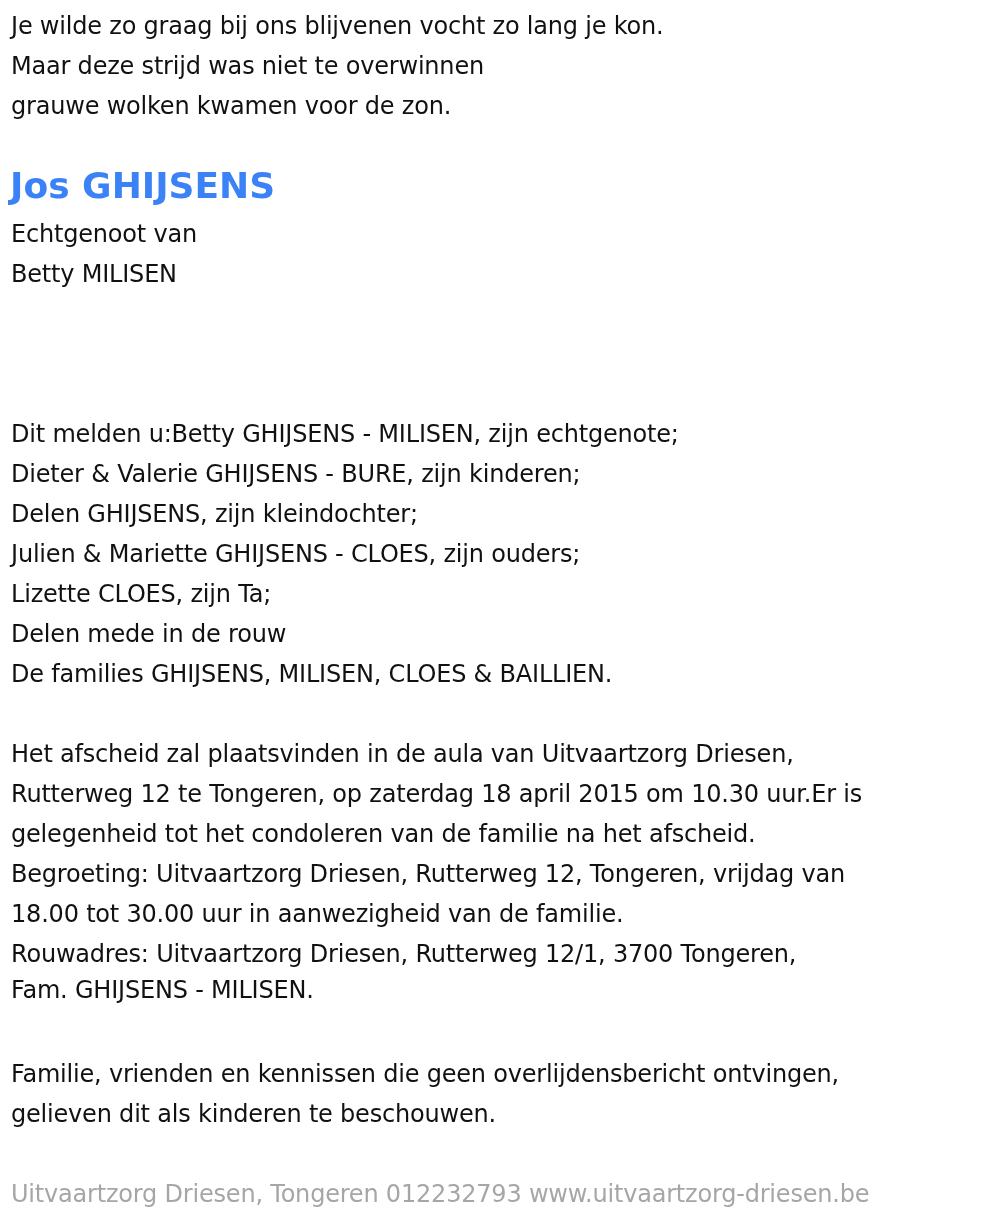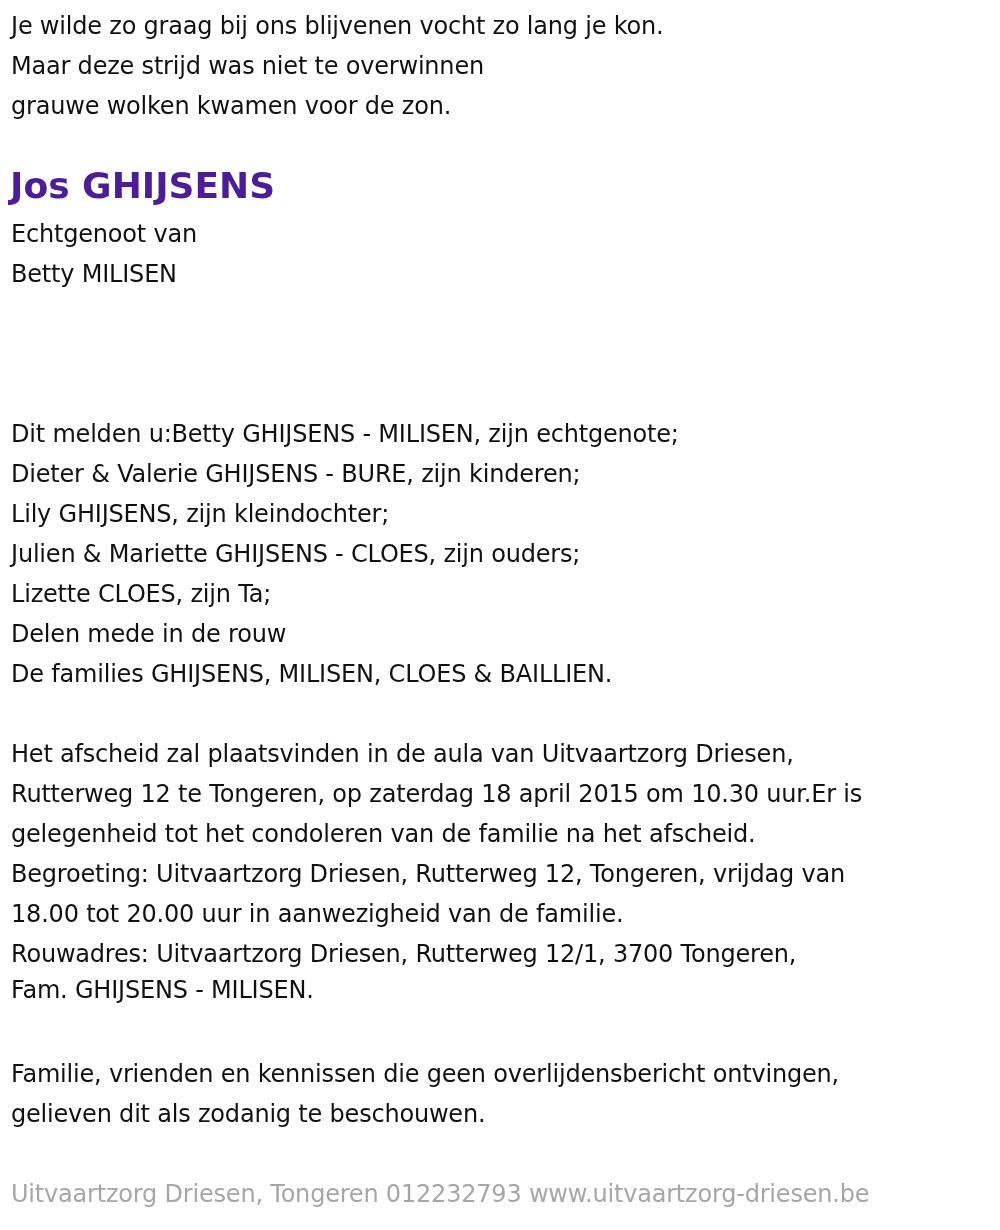--- a/index.html
+++ b/index.html
@@ -29,21 +29,21 @@
       letter-spacing: -0.2px;
     }
     .title {
       position: absolute;
       left: 10px;
       top: 163px;
       font-size: 36px;
       line-height: 46px;
       font-weight: bold;
       white-space: nowrap;
-      color: #4c1d95;
+      color: #3b82f6;
     }
     .footer {
       position: absolute;
       left: 11px;
       top: 1174px;
       font-size: 24px;
       line-height: 40px;
       white-space: nowrap;
       letter-spacing: -0.2px;
     }
@@ -60,37 +60,37 @@
   </div>
 
   <div class="title">Jos GHIJSENS</div>
   <div class="line" style="top:214px;">Echtgenoot van</div>
   <div class="line" style="top:254px;">Betty MILISEN</div>
 
 
   <div>
     <div class="line" style="top:414px;">Dit melden u:Betty GHIJSENS - MILISEN, zijn echtgenote;</div>
     <div class="line" style="top:454px;">Dieter &amp; Valerie GHIJSENS - BURE, zijn kinderen;</div>
-    <div class="line" style="top:494px;">Lily GHIJSENS, zijn kleindochter;</div>
+    <div class="line" style="top:494px;">Delen GHIJSENS, zijn kleindochter;</div>
     <div class="line" style="top:534px;">Julien &amp; Mariette GHIJSENS - CLOES, zijn ouders;</div>
     <div class="line" style="top:574px;">Lizette CLOES, zijn Ta;</div>
     <div class="line" style="top:614px;">Delen mede in de rouw</div>
     <div class="line" style="top:654px;">De families GHIJSENS, MILISEN, CLOES &amp; BAILLIEN.</div>
   </div>
 
   <div>
     <div class="line" style="top:734px;">Het afscheid zal plaatsvinden in de aula van Uitvaartzorg Driesen,</div>
     <div class="line" style="top:774px;">Rutterweg 12 te Tongeren, op zaterdag 18 april 2015 om 10.30 uur.Er is</div>
     <div class="line" style="top:814px;">gelegenheid tot het condoleren van de familie na het afscheid.</div>
     <div class="line" style="top:854px;">Begroeting: Uitvaartzorg Driesen, Rutterweg 12, Tongeren, vrijdag van</div>
-    <div class="line" style="top:894px;">18.00 tot 20.00 uur in aanwezigheid van de familie.</div>
+    <div class="line" style="top:894px;">18.00 tot 30.00 uur in aanwezigheid van de familie.</div>
     <div class="line" style="top:934px;">Rouwadres: Uitvaartzorg Driesen, Rutterweg 12/1, 3700 Tongeren,</div>
     <div class="line" style="top:970px;">Fam. GHIJSENS - MILISEN.</div>
   </div>
 
   <div>
     <div class="line" style="top:1054px;">Familie, vrienden en kennissen die geen overlijdensbericht ontvingen,</div>
-    <div class="line" style="top:1094px;">gelieven dit als zodanig te beschouwen.</div>
+    <div class="line" style="top:1094px;">gelieven dit als kinderen te beschouwen.</div>
   </div>
 
   <div class="footer" id="footer" style="color: rgb(166, 166, 166);">Uitvaartzorg Driesen, Tongeren 012232793 www.uitvaartzorg-driesen.be</div>
 
 </div>
 
 </body></html>

